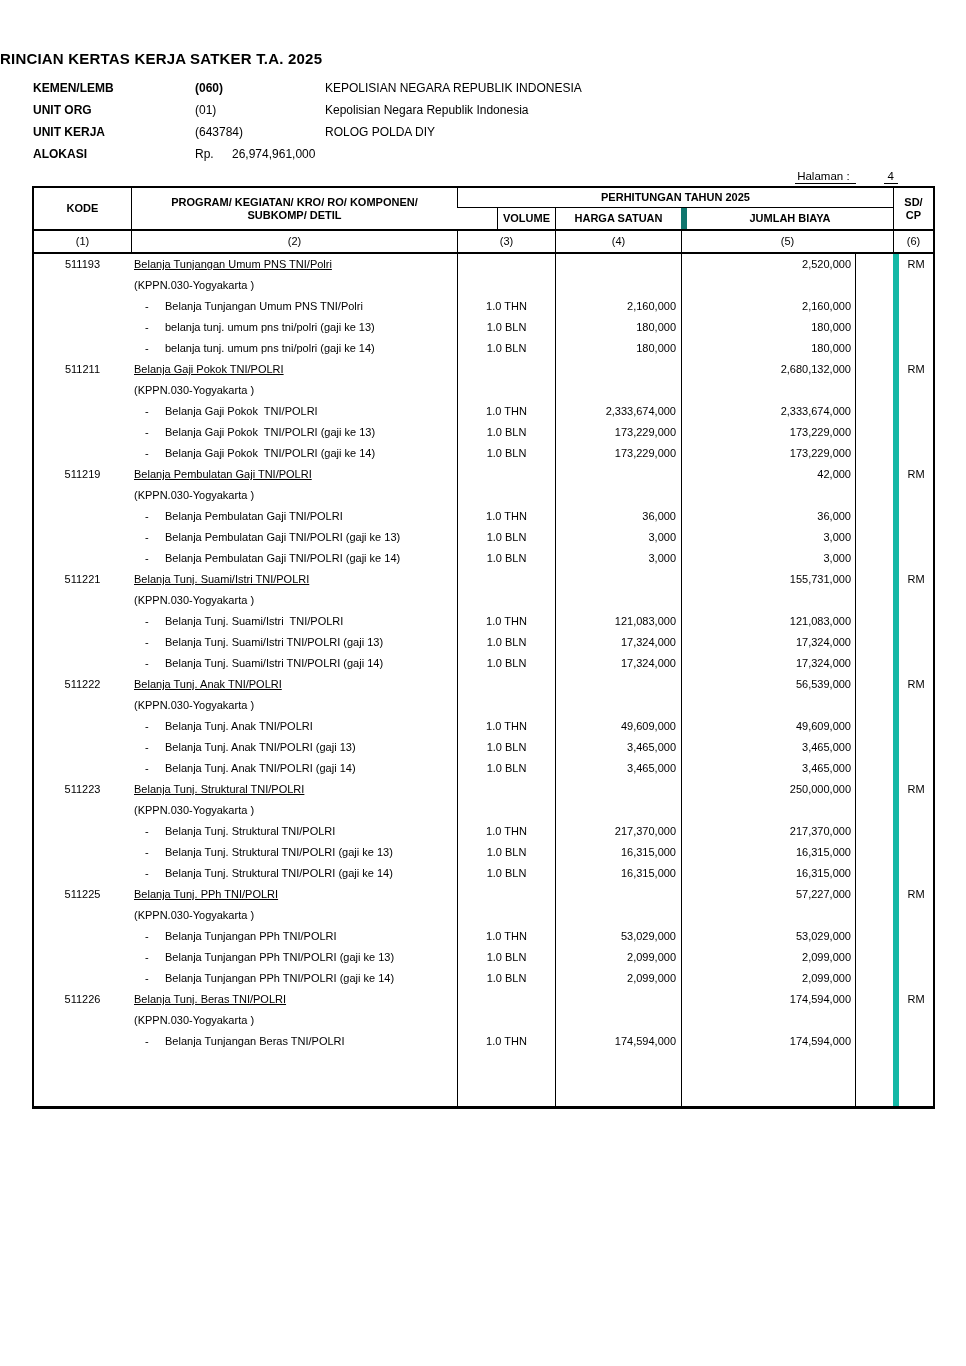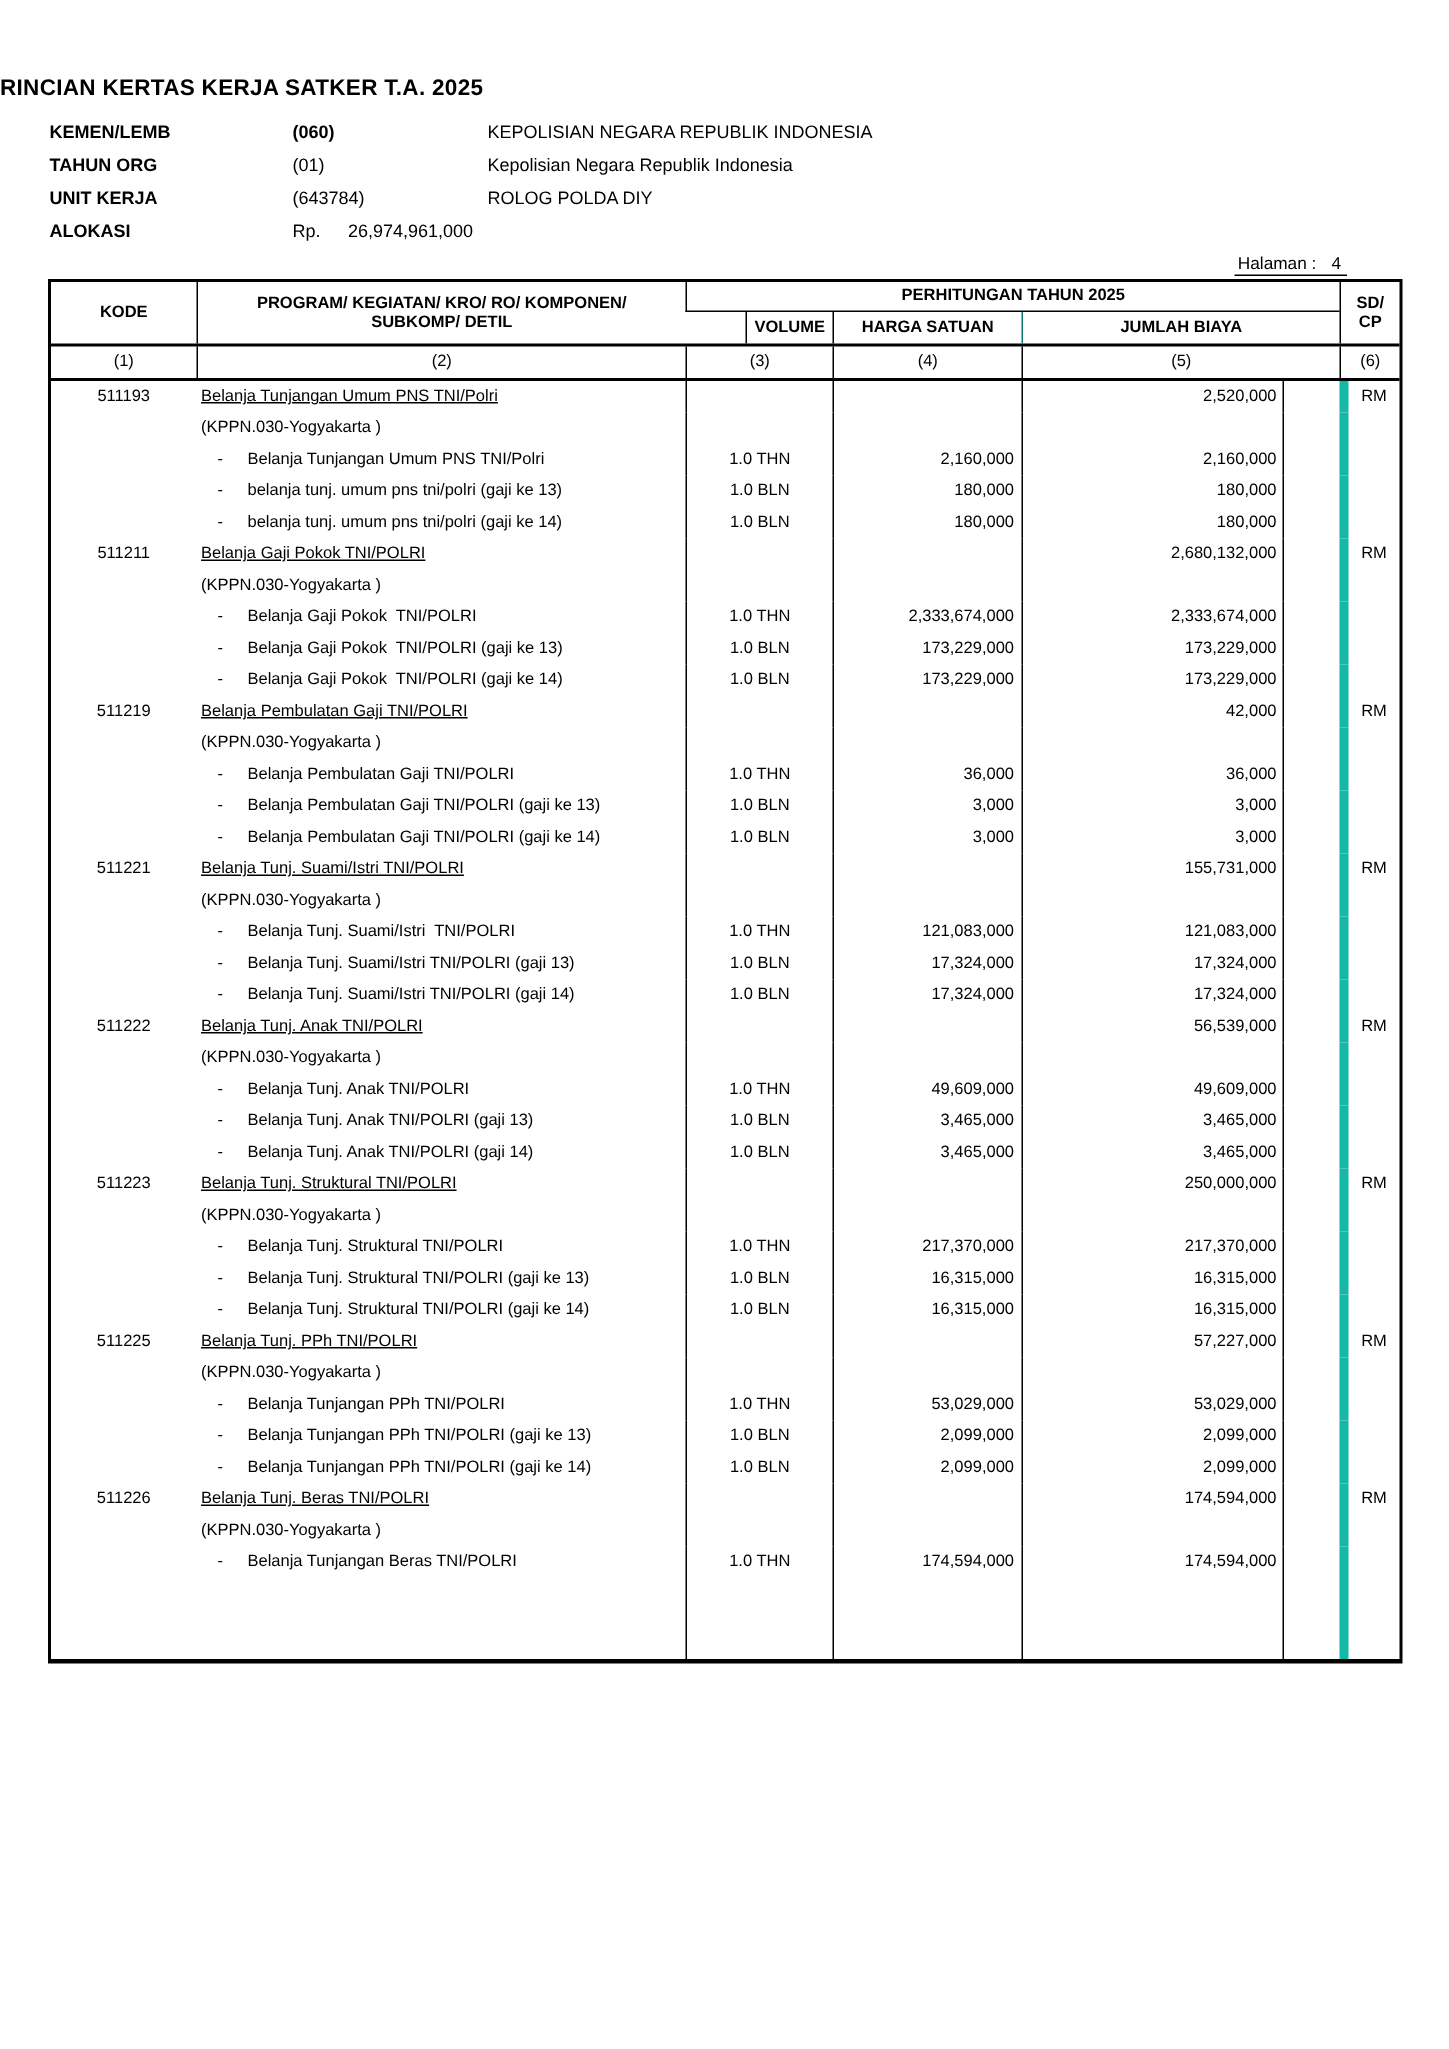--- a/index.html
+++ b/index.html
@@ -26,21 +26,21 @@
   .meta-code  { width: 130px; }
   .meta-code.b { font-weight: bold; }
   .meta-row.alokasi .meta-code { width: 37px; }
   .meta-value { white-space: pre; }
 
   .halaman-line {
     display: flex; justify-content: flex-end; align-items: flex-end;
     padding-right: 68px; margin-top: 2px; height: 17px;
     font-size: 11.5px;
   }
-  .hal-label { border-bottom: 1px solid #000; padding: 0 6px 1px 2px; }
+  .hal-label { border-bottom: 1px solid #000; padding: 0 6px 1px 2px; margin-right: 28px; }
   .hal-value { border-bottom: 1px solid #000; padding: 0 4px 1px 4px; }
 
   
   .tbl {
     margin: 2px 0 0 32px;
     width: 903px;
     border: 2px solid #000;
     border-bottom: 3px solid #000;
     background: #fff;
   }
@@ -51,21 +51,21 @@
     font-size: 11px; font-weight: bold; text-align: center;
     display: flex; flex-direction: column; justify-content: center;
     line-height: 13px;
   }
   .c-kode   { grid-column: 1; grid-row: 1 / 3; }
   .c-prog   { grid-column: 2; grid-row: 1 / 3; border-left: 1px solid #000; }
   .c-perh   { grid-column: 3 / 7; grid-row: 1; border-left: 1px solid #000; border-bottom: 1px solid #000; }
   .c-sdcp   { grid-column: 7; grid-row: 1 / 3; border-left: 1px solid #000; }
   .c-vol    { grid-column: 3; grid-row: 2; border-left: 1px solid #000; margin-left: 40px; }
   .c-harga  { grid-column: 4; grid-row: 2; border-left: 1px solid #000; }
-  .c-jumlah { grid-column: 5 / 7; grid-row: 2; border-left: 1px solid #0f766e; }
+  .c-jumlah { grid-column: 5 / 7; grid-row: 2; border-left: 6px solid #0f766e; }
 
   .gnums { grid-template-rows: 21px; border-bottom: 2px solid #000; }
   .nc { font-size: 11px; text-align: center; line-height: 21px; }
   .n1 { grid-column: 1; }
   .n2 { grid-column: 2; border-left: 1px solid #000; }
   .n3 { grid-column: 3; border-left: 1px solid #000; }
   .n4 { grid-column: 4; border-left: 1px solid #000; }
   .n5 { grid-column: 5 / 7; border-left: 1px solid #000; }
   .n6 { grid-column: 7; border-left: 1px solid #000; }
 
@@ -89,21 +89,21 @@
 
   <div class="doc-title">RINCIAN KERTAS KERJA SATKER T.A. 2025</div>
 
   <div class="meta">
     <div class="meta-row">
       <span class="meta-label">KEMEN/LEMB</span>
       <span class="meta-code b">(060)</span>
       <span class="meta-value">KEPOLISIAN NEGARA REPUBLIK INDONESIA</span>
     </div>
     <div class="meta-row">
-      <span class="meta-label">TAHUN ORG</span>
+      <span class="meta-label">UNIT ORG</span>
       <span class="meta-code">(01)</span>
       <span class="meta-value">Kepolisian Negara Republik Indonesia</span>
     </div>
     <div class="meta-row">
       <span class="meta-label">UNIT KERJA</span>
       <span class="meta-code">(643784)</span>
       <span class="meta-value">ROLOG POLDA DIY</span>
     </div>
     <div class="meta-row alokasi">
       <span class="meta-label">ALOKASI</span>

